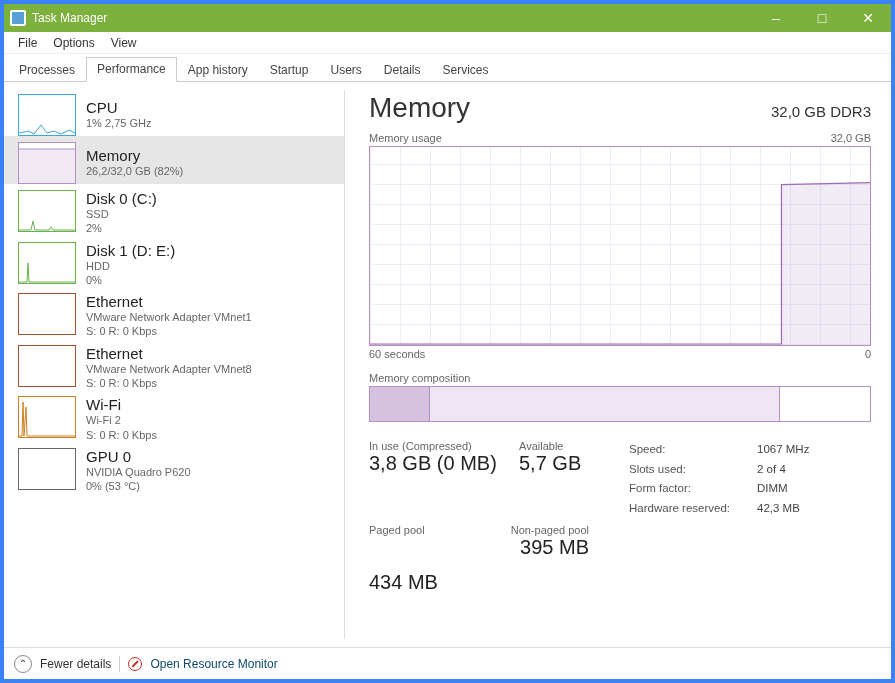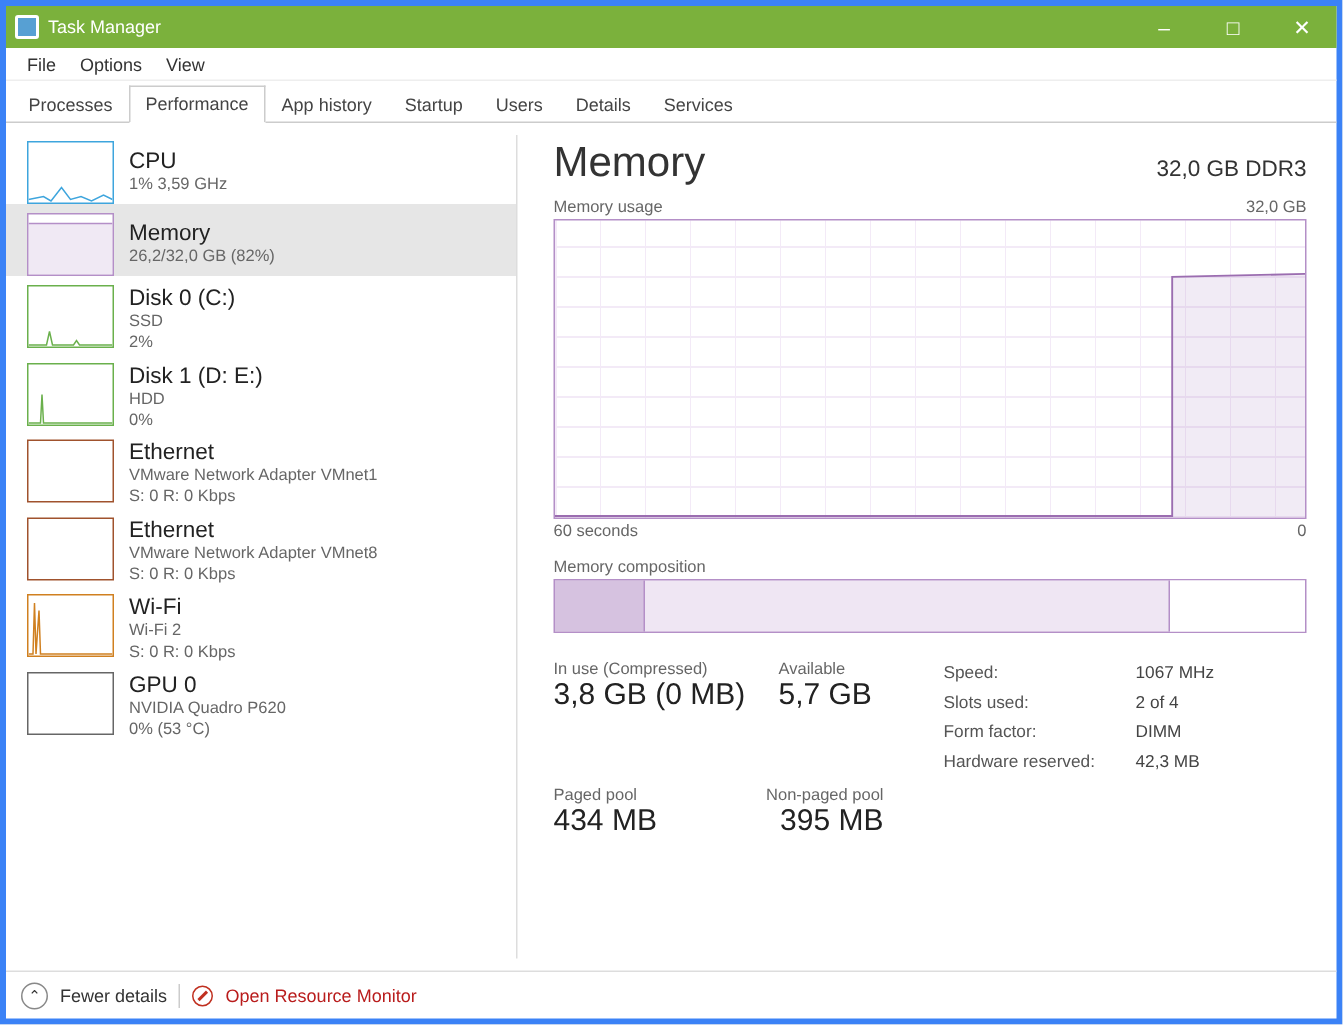--- a/index.html
+++ b/index.html
@@ -54,21 +54,21 @@
   .stat-value { font-size: 20px; color:#222; }
   .kv-table { font-size: 11.5px; color:#444; }
   .kv-table div { display:flex; gap: 8px; line-height: 1.7; }
   .kv-table .k { width: 120px; color:#555; }
   .highlight-box { border: 3px solid #e02020; padding: 2px 6px 2px 6px; margin-left:-8px; margin-top:6px; width: fit-content; }
   .highlight-box .stats-row { }
   
   .footer { height: 32px; border-top: 1px solid #ddd; display:flex; align-items:center; padding: 0 10px; gap: 8px; font-size: 12px; }
   .chevron { width:18px; height:18px; border:1px solid #888; border-radius:50%; display:flex; align-items:center; justify-content:center; font-size:10px;}
   .footer-sep { width:1px; height:16px; background:#ccc; }
-  .link { color:#b91c1c; }
+  .link { color:#0c4a6e; }
   .stop-icon{ width:14px; height:14px; border:1.5px solid #c03020; border-radius:50%; position:relative; display:inline-block; vertical-align:middle;}
   .stop-icon::after{content:''; position:absolute; left:2px; top:5px; width:8px; height:1.5px; background:#c03020; transform:rotate(-45deg);}
 </style>
 </head>
 <body>
 
 <div class="window">
 
   <div class="titlebar">
     <span class="icon"></span>
@@ -101,21 +101,21 @@
     <div class="sidebar">
 
       <div class="side-item">
         <div class="thumb cpu">
           <svg class="spark" viewBox="0 0 56 40" preserveAspectRatio="none">
               <polyline points="0,38 10,36 15,39 22,30 28,38 35,36 42,39 50,35 56,38" fill="none" stroke="#3ea5dd" stroke-width="1"></polyline>
             </svg>
         </div>
         <div class="side-text">
           <span class="side-title">CPU</span>
-          <span class="side-sub">1% 3,59 GHz</span>
+          <span class="side-sub">1% 2,75 GHz</span>
         </div>
       </div>
 
       <div class="side-item selected">
         <div class="thumb mem">
           <svg class="spark" viewBox="0 0 56 40" preserveAspectRatio="none">
               <rect x="0" y="6" width="56" height="34" fill="rgba(180,143,199,0.2)"></rect>
               <polyline points="0,6 56,6" stroke="#b48fc7" stroke-width="1" fill="none"></polyline>
             </svg>
         </div>
@@ -250,21 +250,21 @@
               </div>
             <div>
                 <span class="k">Hardware reserved:</span>
                 <span>42,3 MB</span>
               </div>
           </div>
         </div>
 
 
         <div class="stats-row" style="margin-top:6px;">
-          <div class="stat-block" style="min-width:100px;">
+          <div class="stat-block" style="min-width:100px;gap:35px;">
             <span class="stat-label">Paged pool</span>
             <span class="stat-value">434 MB</span>
           </div>
           <div class="stat-block" style="min-width:100px;text-align:right;">
             <span class="stat-label">Non-paged pool</span>
             <span class="stat-value">395 MB</span>
           </div>
         </div>
       </div>
 

